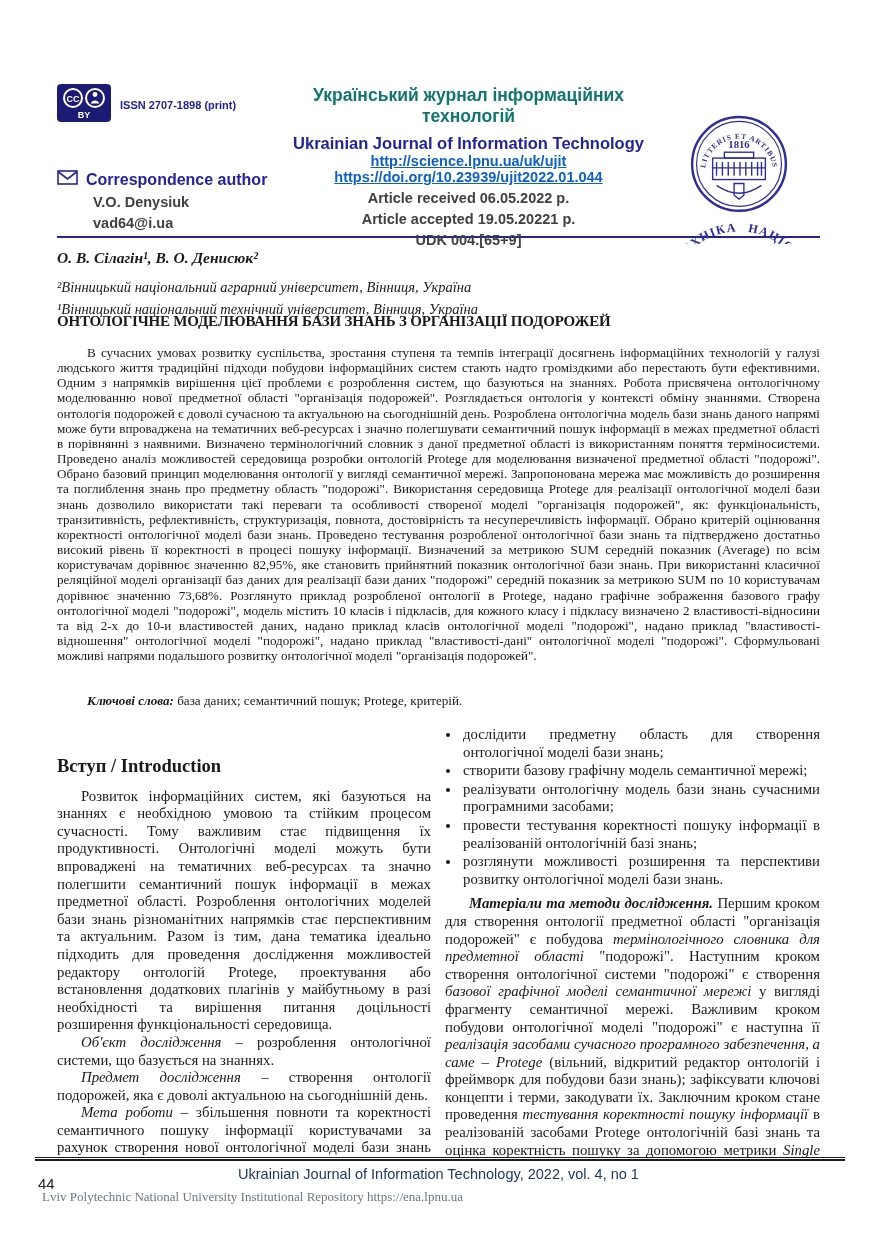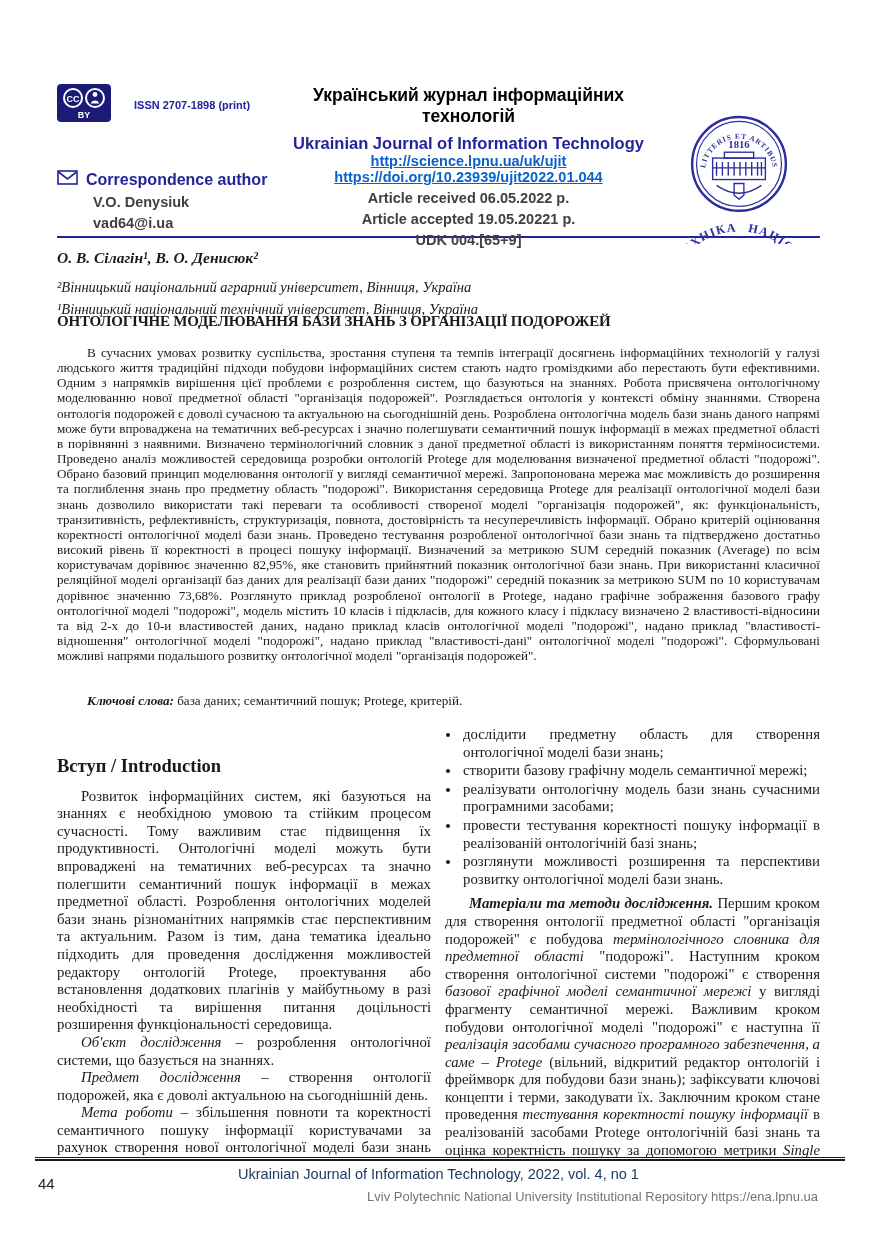--- a/index.html
+++ b/index.html
@@ -14,28 +14,28 @@
     overflow: hidden;
   }
   
   .hdr {
     position: absolute; left: 57px; top: 84px; width: 763px; height: 154px;
     display: flex;
     border-bottom: 2.5px solid #23239B;
     font-family: "Liberation Sans", sans-serif;
   }
   .hdr-left { width: 228px; flex: 0 0 auto; }
-  .cc-row { display: flex; align-items: center; gap: 23px; }
+  .cc-row { display: flex; align-items: center; gap: 9px; }
   .issn { font-size: 11px; font-weight: 700; color: #23239B; white-space: nowrap; }
   .corr-block { margin-top: 44px; }
   .corr-row { display: flex; align-items: center; gap: 8px; }
   .corr-label { font-size: 16px; font-weight: 700; color: #23239B; }
   .corr-name, .corr-email { font-size: 14.5px; font-weight: 700; color: #404040; margin-left: 36px; margin-top: 5px; }
   .hdr-center { flex: 1 1 auto; text-align: center; padding-top: 1px; }
-  .jt-uk { font-size: 17.5px; font-weight: 700; color: #000000; }
+  .jt-uk { font-size: 17.5px; font-weight: 700; color: #0f766e; }
   .jt-en { font-size: 16.5px; font-weight: 700; color: #23239B; margin-top: 7px; }
   .hdr-link { display:block; font-size: 14.5px; font-weight: 700; color: #0B61C9; text-decoration: underline; margin-top: 0; }
   .hdr-meta { font-size: 14.5px; font-weight: 700; color: #404040; margin-top: 5px; }
   .hdr-seal { flex: 0 0 auto; width: 168px; position: relative; }
   .hdr-seal svg { position:absolute; top:-6px; right:-2px; }
   
   .authors {
     position: absolute; left: 57px; top: 249px;
     font-size: 15.5px; font-weight: 700; font-style: italic;
   }
@@ -76,22 +76,22 @@
   }
   .page-num {
     position: absolute; left: 38px; top: 1163px;
     font-family: "Liberation Sans", sans-serif; font-size: 15px; color: #222; margin-top: 12px;
   }
   .foot-journal {
     position: absolute; left: 57px; top: 1166px; width: 763px; text-align: center;
     font-family: "Liberation Sans", sans-serif; font-size: 14.5px; color: #1F3864;
   }
   .foot-repo {
-    position: absolute; left: 55px; top: 1189px; width: 763px; text-align: right;
-    font-family: Liberation Sans, sans-serif; font-size: 13px; color: #6E7680;
+    position: absolute; left: 42px; top: 1189px; width: 763px; text-align: left;
+    font-family: Liberation Serif, serif; font-size: 13px; color: #6E7680;
   }
 </style>
 </head>
 <body>
 
 <div class="page">
 
   <div class="hdr">
     <div class="hdr-left">
       <div class="cc-row">

